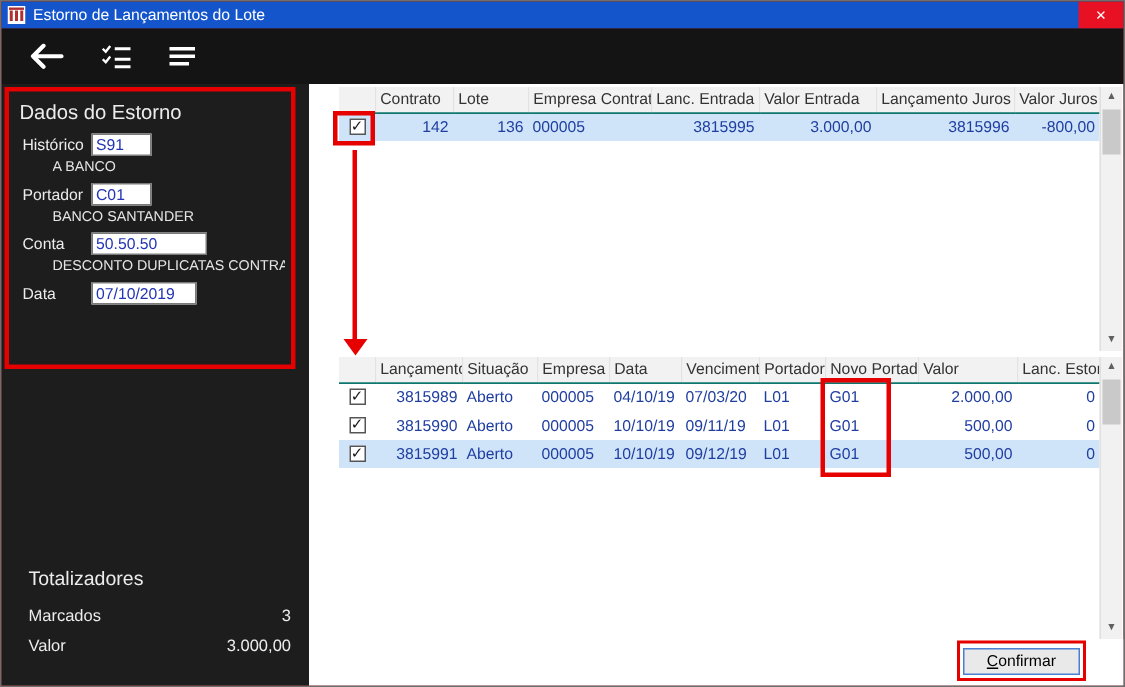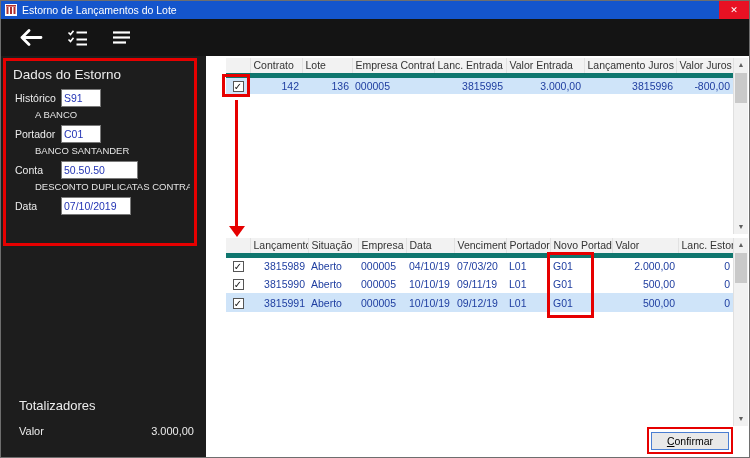--- a/index.html
+++ b/index.html
@@ -18,35 +18,35 @@
   .tool-btn{display:flex;align-items:center}
 
   
   .bodyrow{flex:1;display:flex;min-height:0}
   .sidebar{width:205px;background:#1d1d1d;color:#ececec;position:relative;flex:0 0 auto;font-size:11px}
 
   .red-panel{position:absolute;top:2px;left:2px;width:194px;height:188px;border:3px solid #e60000;padding:5px 4px 0 5px;overflow:hidden}
   .panel-title{font-size:13.5px;font-weight:normal;margin:1px 0 7px 2px}
   .field{display:flex;align-items:center;margin:5px 0 2px 4px}
   .field label{width:46px;font-size:10.5px;flex:0 0 auto}
-  .field input{height:15px;border:1px solid #7a7a7a;background:#fff;color:#2334b4;font-size:10.5px;padding:8px 2px;font-family:"Liberation Sans",sans-serif}
+  .field input{height:15px;border:1px solid #7a7a7a;background:#fff;color:#2334b4;font-size:10.5px;padding:0 2px;font-family:"Liberation Sans",sans-serif}
   .w40{width:40px}.w62{width:77px}.w70{width:70px}
   .descline{margin:1px 0 2px 24px;font-size:9.5px;white-space:nowrap;overflow:hidden;color:#e4e4e4;max-width:158px}
 
   .totals{position:absolute;left:18px;right:12px;bottom:12px}
   .totals-title{font-size:13px;margin-bottom:12px}
   .trow{display:flex;justify-content:space-between;margin:8px 0;font-size:11px}
 
   
   .main{flex:1;position:relative;background:#fff;min-width:0}
   .grid-wrap{position:absolute;left:0;right:0}
   #top-wrap{top:2px;height:176px}
   #bot-wrap{top:182px;height:188px}
   .grid-table{border-collapse:collapse;table-layout:fixed;width:507px;margin-left:20px;font-size:10.5px}
-  .grid-table thead th{background:#f2f2f2;border-right:1px solid #e2e2e2;border-bottom:5px solid #0f766e;font-weight:normal;color:#333;text-align:left;padding:1px 3px;height:17px;overflow:hidden;white-space:nowrap}
+  .grid-table thead th{background:#f2f2f2;border-right:1px solid #e2e2e2;border-bottom:1px solid #0f766e;font-weight:normal;color:#333;text-align:left;padding:1px 3px;height:17px;overflow:hidden;white-space:nowrap}
   .grid-table tbody td{padding:1px 3px;height:19px;color:#1f3ea0;white-space:nowrap;overflow:hidden}
   .grid-table tbody tr.selected td{background:#cfe4f9}
   .grid-table td:first-child{text-align:center}
   .cb{display:inline-block;width:11px;height:11px;border:1px solid #555;background:#fff;font-size:10px;line-height:10px;text-align:center;color:#111;vertical-align:middle}
 
   
   .grid-top th:nth-child(1){width:24px}.grid-top th:nth-child(2){width:52px}
   .grid-top th:nth-child(3){width:50px}.grid-top th:nth-child(4){width:82px}
   .grid-top th:nth-child(5){width:72px}.grid-top th:nth-child(6){width:78px}
   .grid-top th:nth-child(7){width:92px}.grid-top th:nth-child(8){width:57px}
@@ -67,21 +67,21 @@
 
   
   .ann{border:3px solid #e60000;position:absolute;pointer-events:none}
   #ann-checkbox{left:16px;top:16px;width:28px;height:23px}
   #ann-arrow-line{position:absolute;left:29px;top:44px;height:128px;width:0;border-left:3px solid #e60000;pointer-events:none}
   #ann-arrow-head{position:absolute;left:23px;top:170px;width:0;height:0;border-left:8px solid transparent;border-right:8px solid transparent;border-top:11px solid #e60000;pointer-events:none}
   #ann-novo{left:341px;top:14px;width:47px;height:66px}
 
   
   .footer{position:absolute;left:0;right:0;bottom:0;height:31px;background:#fff}
-  .btn-annotation{position:absolute;right:16px;bottom:3px;border:2px solid #e60000;padding:2px}
+  .btn-annotation{position:absolute;right:25px;bottom:3px;border:2px solid #e60000;padding:2px}
   button.confirm{font-family:"Liberation Sans",sans-serif;font-size:10.5px;padding:2px 15px;background:#e9e9e9;border:1px solid #4a7ed2;color:#000}
   .accel{text-decoration:underline}
 </style>
 </head>
 <body>
 
 <div class="window">
 
   <div class="titlebar">
     <svg width="12" height="12" viewBox="0 0 12 12">
@@ -145,20 +145,24 @@
 
         <div class="field">
           <label>Data</label>
           <input class="w70" value="07/10/2019" style="">
         </div>
       </div>
 
       <div class="totals">
         <div class="totals-title">Totalizadores</div>
         <div class="trow">
+          <span>Marcados</span>
+          <span>3</span>
+        </div>
+        <div class="trow">
           <span>Valor</span>
           <span>3.000,00</span>
         </div>
       </div>
     </div>
 
     <div class="main">
 
       <div class="grid-wrap" id="top-wrap">
         <table class="grid-table grid-top" id="top-grid">

